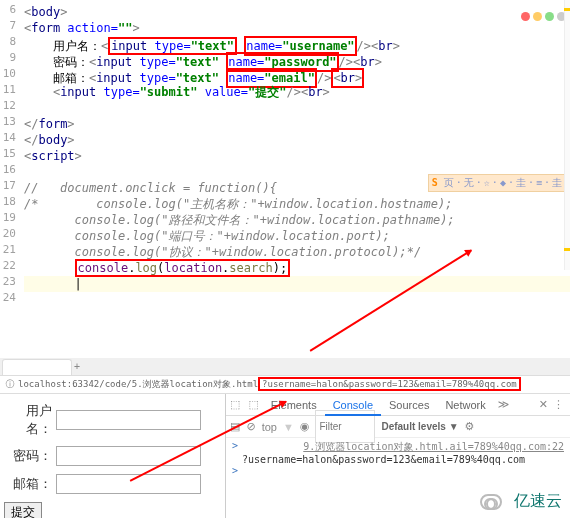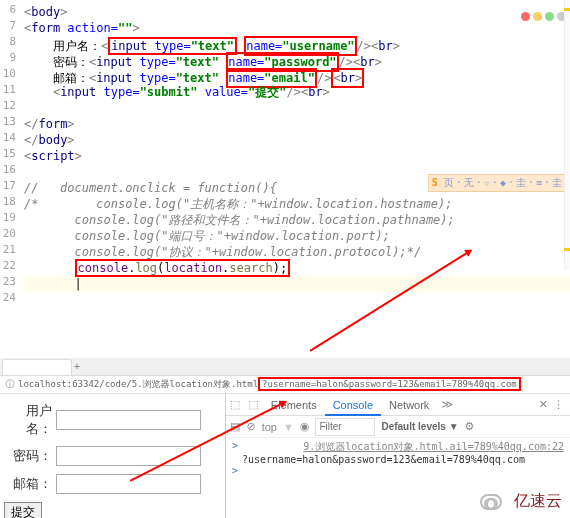--- a/index.html
+++ b/index.html
@@ -61,35 +61,35 @@
 .devtools { flex: 1; border-left: 1px solid #ccc; background: #fff; font-family: sans-serif; font-size: 11px; }
 .dt-tabs { display: flex; align-items: center; border-bottom: 1px solid #ddd; height: 22px; position: relative; }
 .dt-tab { padding: 0 8px; color: #666; height: 22px; line-height: 22px; }
 .dt-tab.active { color: #1a73e8; border-bottom: 2px solid #1a73e8; }
 .dt-dots { position: absolute; right: 6px; color: #888; }
 .dt-x { position: absolute; right: 22px; color: #888; }
 .dt-chev { color: #888; margin-left: 4px; }
 .dt-select { margin-left: 4px; margin-right: 4px; color: #888; }
 
 .dt-toolbar { display: flex; align-items: center; height: 22px; border-bottom: 1px solid #eee; padding: 0 4px; gap: 6px; color: #888; }
-.dt-filter { width: 60px; height: 18px; border: 1px solid #ddd; font-size: 10px; padding: 0 3px; color: #aaa; }
+.dt-filter { width: 60px; height: 33px; border: 1px solid #ddd; font-size: 10px; padding: 0 3px; color: #aaa; }
 .dt-levels { font-size: 10px; color: #666; font-weight: bold; }
 .dt-gear { font-size: 11px; }
 
 .dt-console { padding: 2px 6px; font-family: Consolas, monospace; font-size: 10px; }
 .dt-line { display: flex; }
 .dt-prompt { color: #4078c0; width: 10px; }
 .dt-link { color: #888; text-align: right; flex: 1; text-decoration: underline; }
 .dt-output { color: #333; }
 
 
 .arrow { position: absolute; background: #ff0000; height: 1.5px; transform-origin: left center; }
 .arrow::after { content: ''; position: absolute; right: -1px; top: -3px; border-left: 7px solid #ff0000; border-top: 4px solid transparent; border-bottom: 4px solid transparent; }
 
-.watermark { position: absolute; right: 8px; bottom: 6px; color: #7f1d1d; font-size: 16px; font-family: sans-serif; display: flex; align-items: center; gap: 12px; }
+.watermark { position: absolute; right: 8px; bottom: 6px; color: #0f766e; font-size: 16px; font-family: sans-serif; display: flex; align-items: center; gap: 12px; }
 .watermark-logo { width: 22px; height: 16px; border: 2px solid #bbb; border-radius: 10px; position: relative; }
 .watermark-logo::before { content: ''; position: absolute; left: 2px; top: 2px; width: 8px; height: 8px; border: 2px solid #bbb; border-radius: 50%; }
 .watermark-logo::after { content: ''; position: absolute; right: 2px; top: 2px; width: 8px; height: 8px; border: 2px solid #bbb; border-radius: 50%; }
 
 .yellow-sidebar { position: absolute; right: 0; top: 0; width: 4px; height: 28px; background: #ffe680; }
 </style>
 </head>
 <body>
 
 <div class="yellow-sidebar"></div>
@@ -179,20 +179,21 @@
         <input type="text" style="">
       </div>
       <button class="submit-btn">提交</button>
     </div>
     <div class="devtools">
       <div class="dt-tabs">
         <span class="dt-select">⬚</span>
         <span class="dt-select">⬚</span>
         <span class="dt-tab">Elements</span>
         <span class="dt-tab active">Console</span>
+        <span class="dt-tab">Sources</span>
         <span class="dt-tab">Network</span>
         <span class="dt-chev">≫</span>
         <span class="dt-x">✕</span>
         <span class="dt-dots">⋮</span>
       </div>
       <div class="dt-toolbar">
         <span>▤</span>
         <span>⊘</span>
         <span>top</span>
         <span style="color:#ccc">▼</span>

